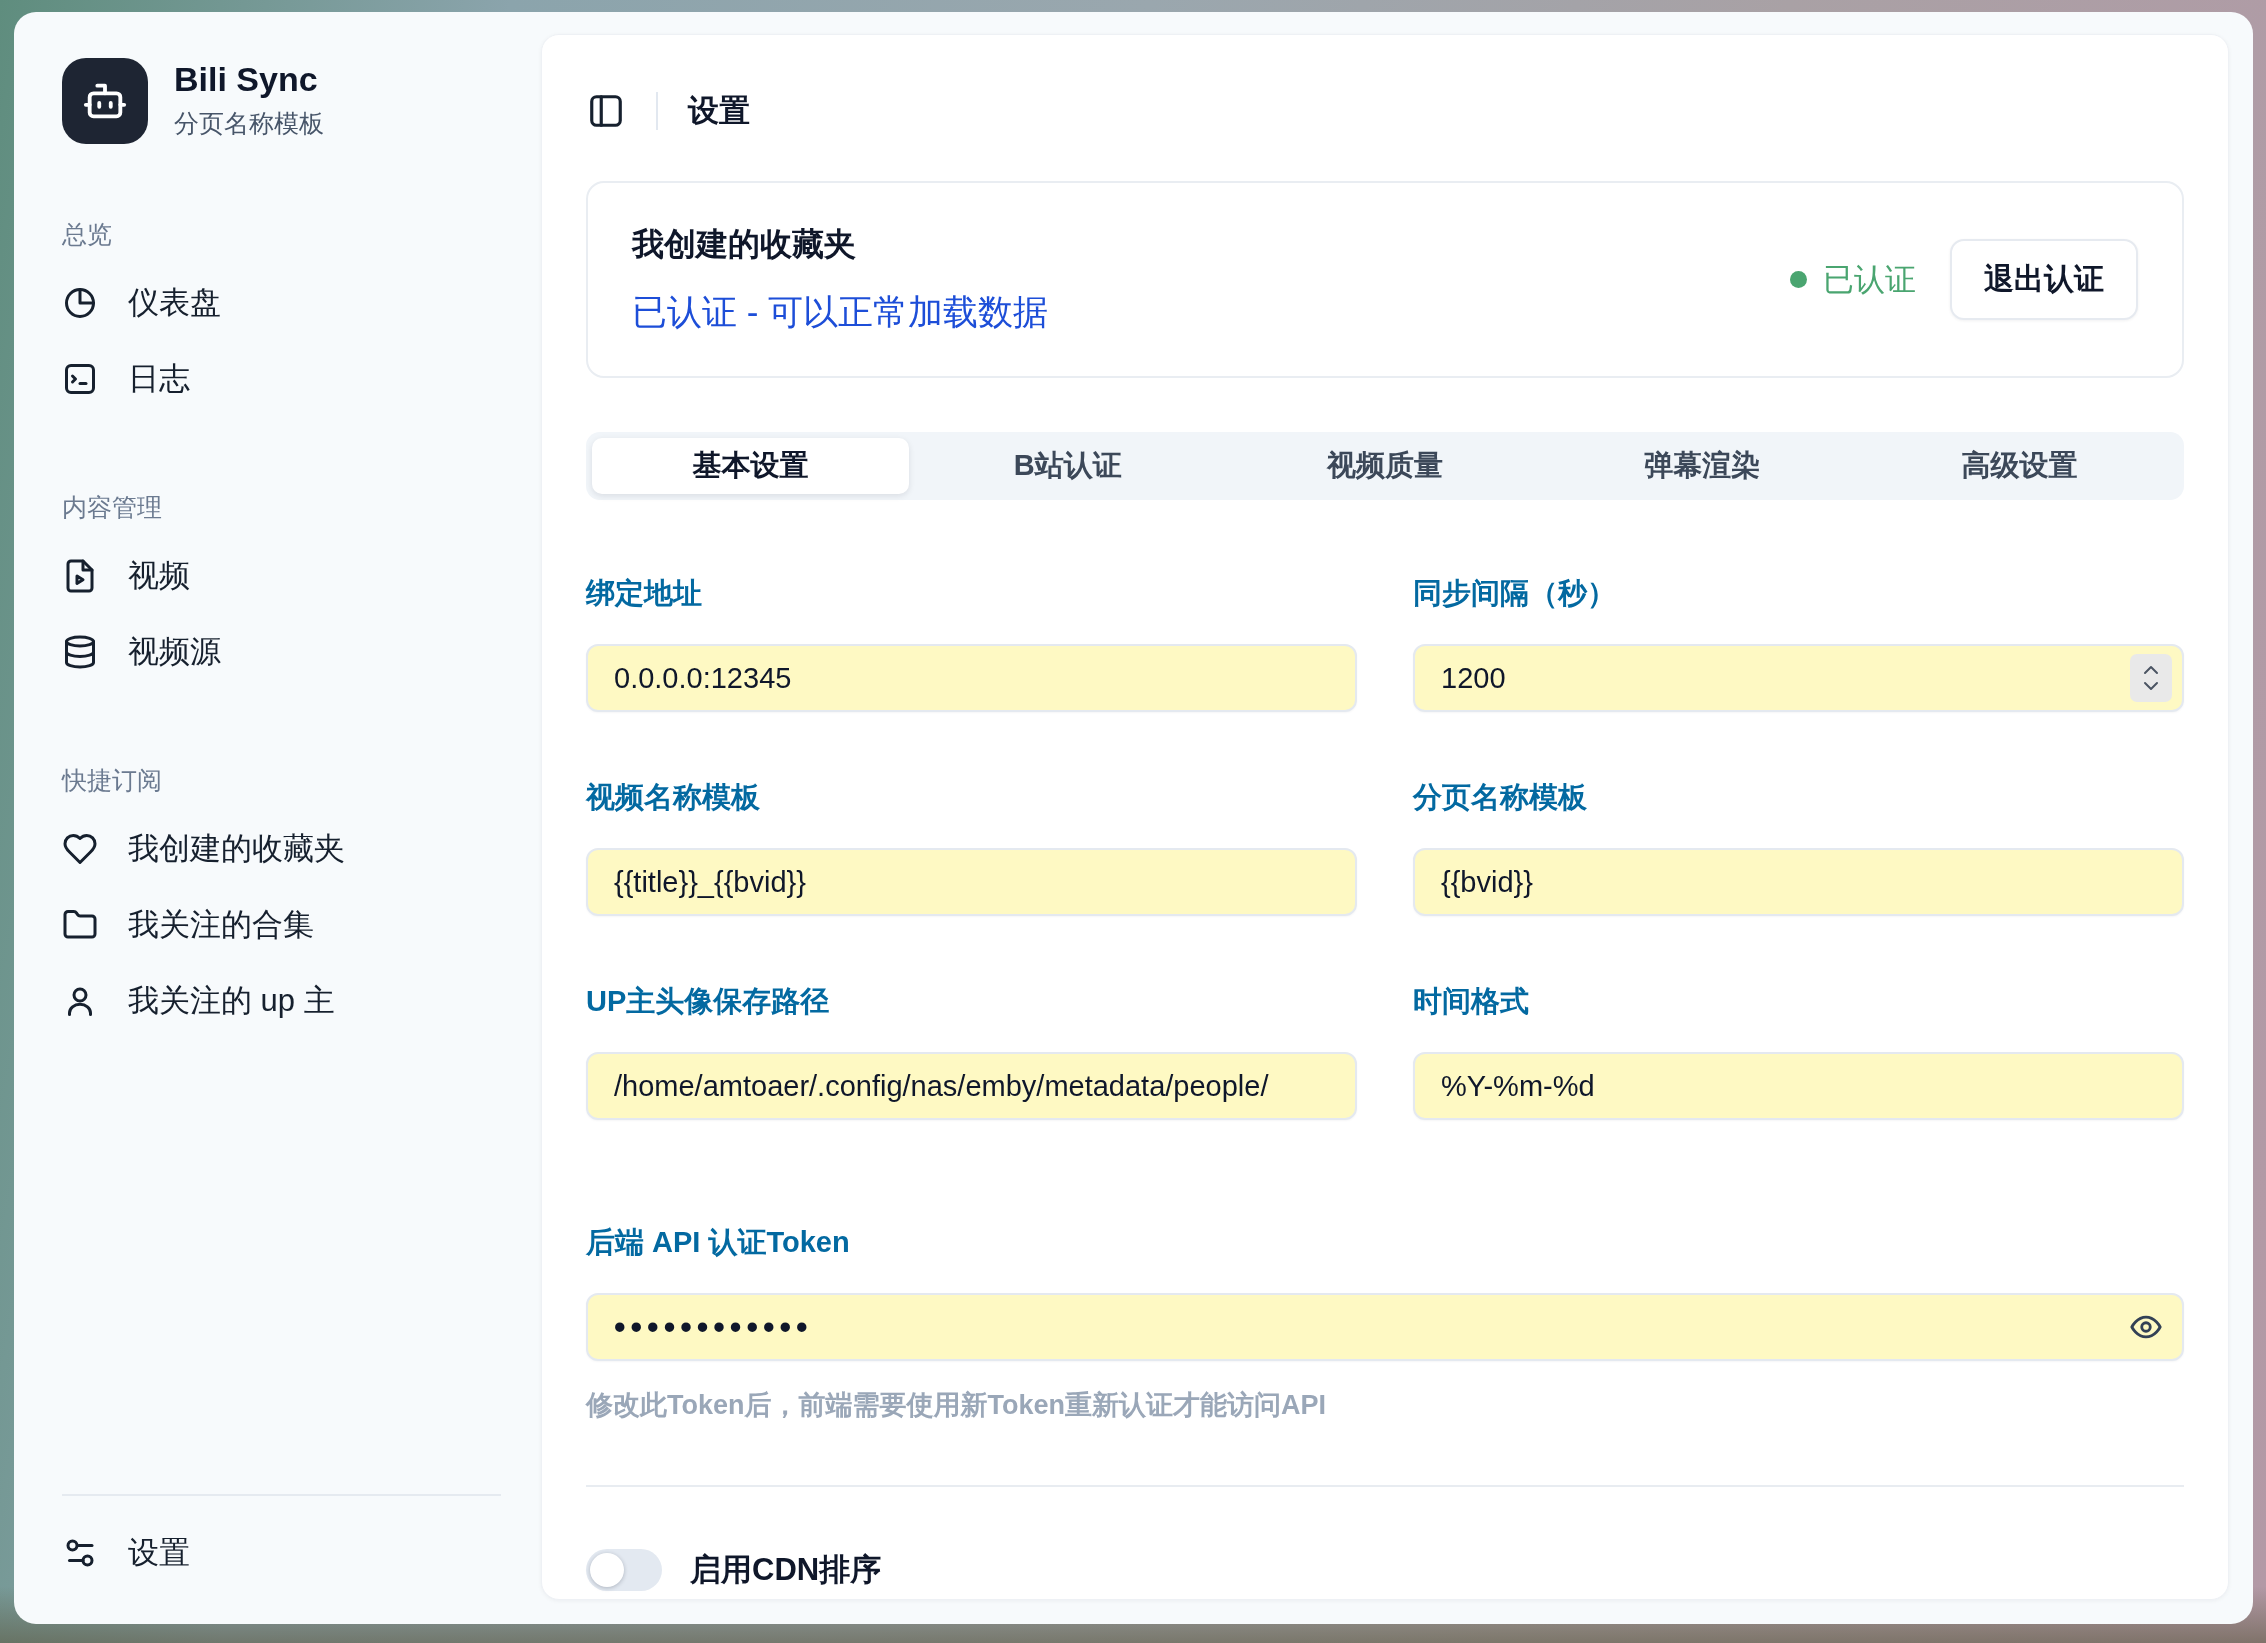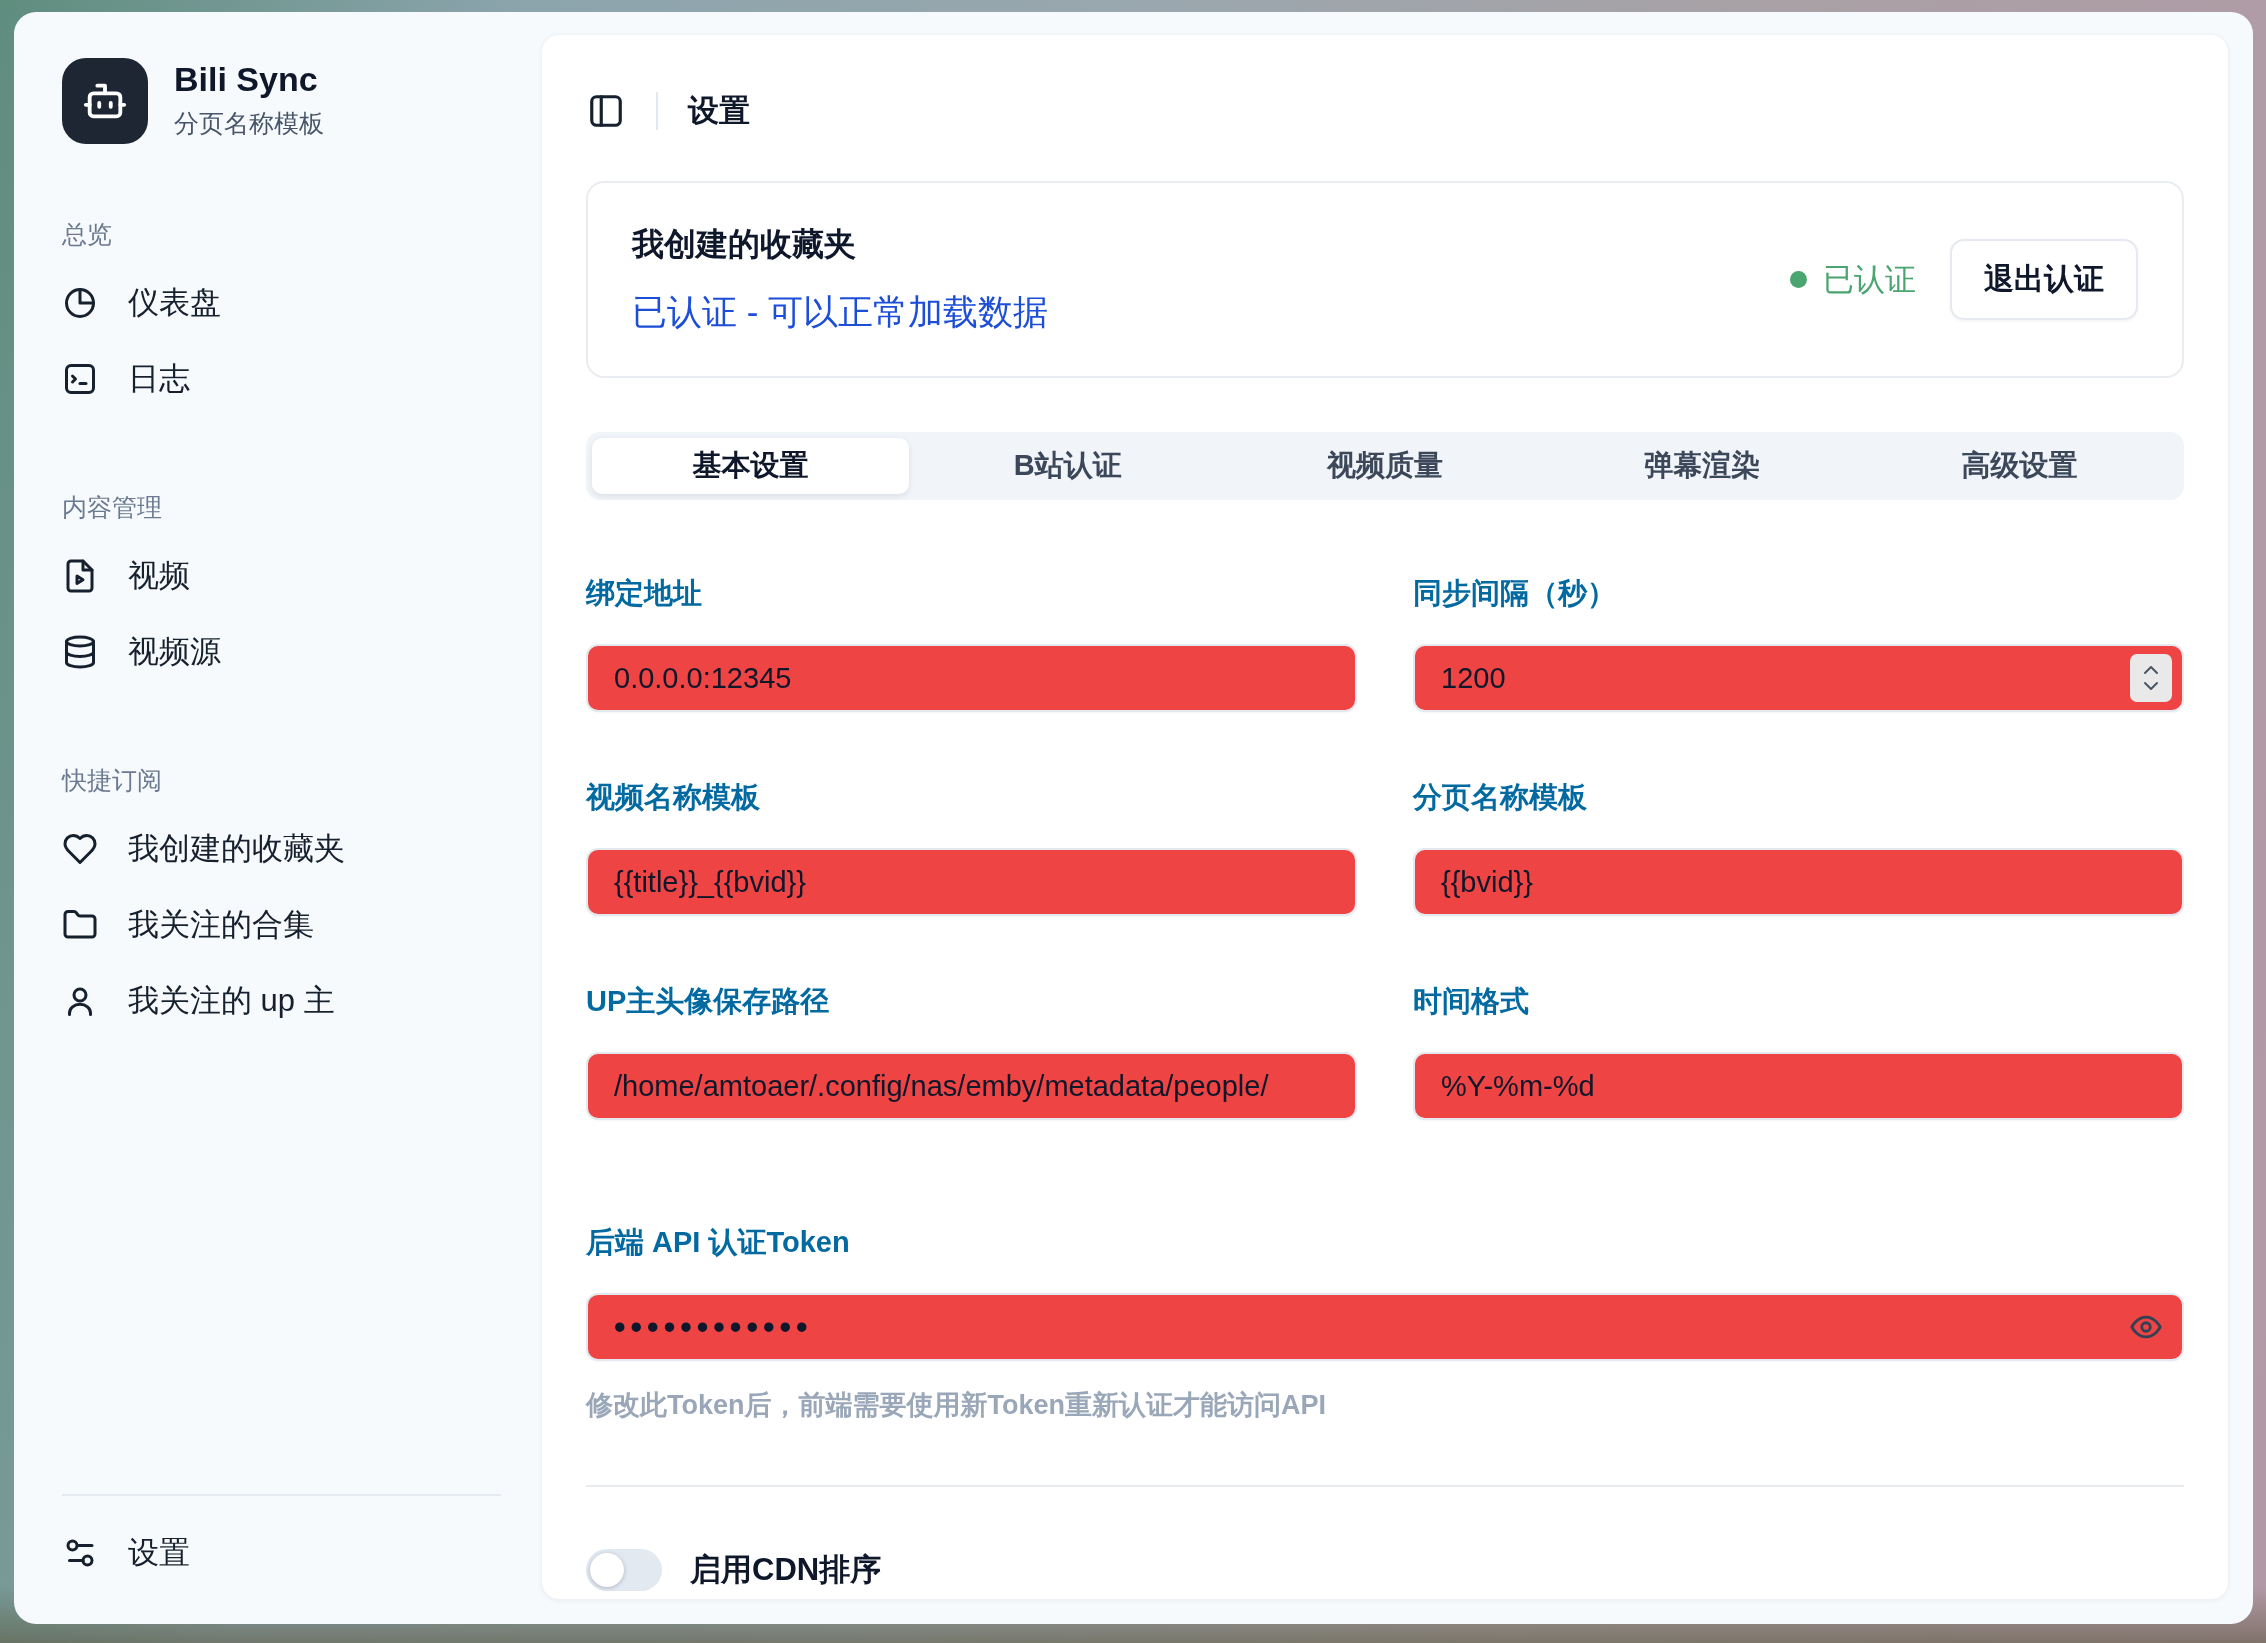--- a/index.html
+++ b/index.html
@@ -121,21 +121,21 @@
     margin-top: 74px;
     display: grid; grid-template-columns: 1fr 1fr;
     column-gap: 56px; row-gap: 66px;
   }
   .field-label { font-size: 29px; font-weight: 600; color: #0369a1; display: block; }
   .field-input-wrap { position: relative; margin-top: 30px; }
   .text-input {
     width: 100%; height: 68px;
     border: 2px solid #e4e9f0; border-radius: 12px;
     padding: 0 26px; font-size: 29px; color: #0f172a;
-    background: #ef4444; outline: none;
+    background: #fef9c3; outline: none;
     box-shadow: 0 1px 2px rgba(15,23,42,.04);
     font-family: inherit;
   }
   .stepper {
     position: absolute; right: 12px; top: 50%; transform: translateY(-50%);
     width: 42px; height: 48px; background: #e9e9e9; border-radius: 7px;
     display: flex; flex-direction: column; align-items: center; justify-content: center;
     gap: 2px; cursor: pointer;
   }
   .stepper svg { width: 20px; height: 14px; stroke: #4b5563; }

